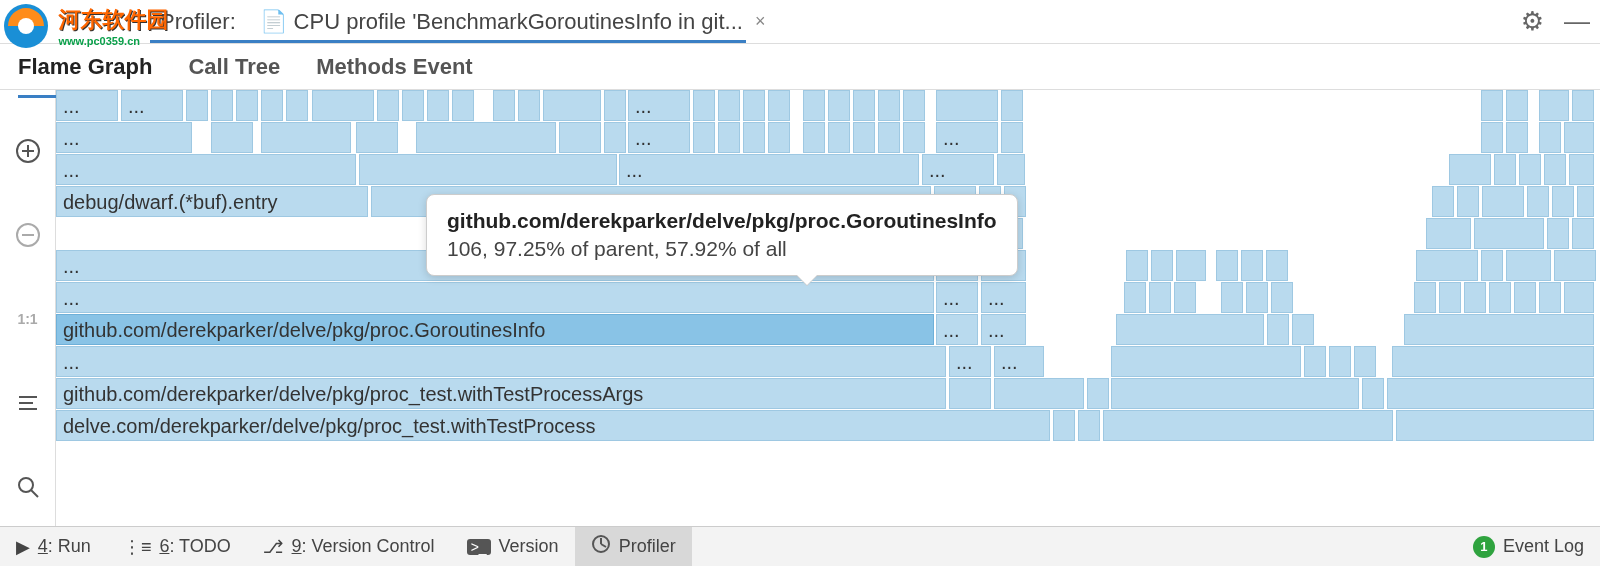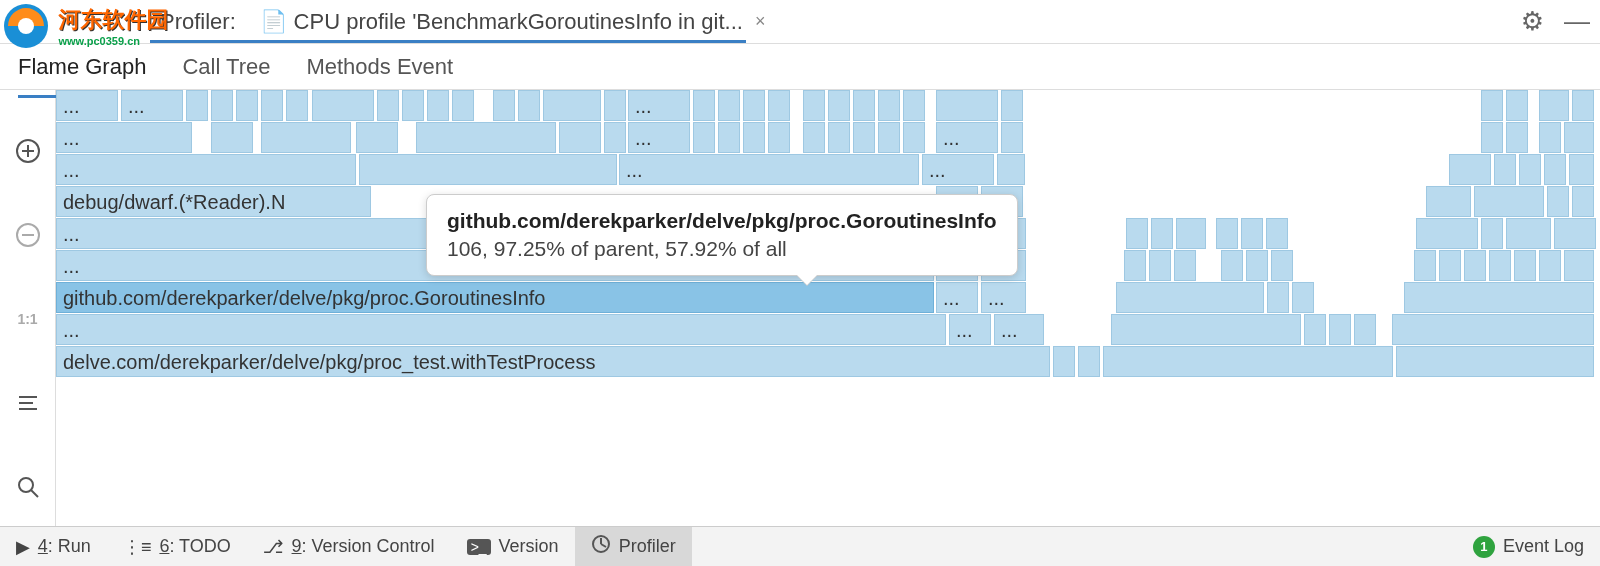--- a/index.html
+++ b/index.html
@@ -11,21 +11,21 @@
 .watermark .wm-cn { font-size: 22px; font-weight: bold; color: #ff6600; text-shadow: 1px 1px 0 #333; }
 .watermark .wm-url { font-size: 11px; color: #0aa04a; font-weight: bold; }
 
 .title-bar { height: 44px; display: flex; align-items: center; padding: 0 10px; border-bottom: 1px solid #ddd; background:#fff; position: relative; }
 .title-text { font-size: 22px; color: #444; margin-left: 150px; }
 .title-icons { margin-left: auto; display: flex; gap: 20px; align-items: center; }
 .title-bar .close-x { margin-left: 12px; color: #888; font-size: 18px; }
 .tab-underline { position:absolute; left:150px; bottom:0; height:3px; width:596px; background:#3a7fc4; }
 
 .tabs { height: 46px; display: flex; align-items: center; padding: 0 18px; gap: 36px; font-size: 22px; color: #555; border-bottom: 1px solid #ddd;}
-.tabs .tab { cursor: pointer; padding: 8px 0; }
+.tabs .tab { cursor: pointer; padding: 8px 0; font-weight: bold; }
 .tabs .tab.active { position: relative; color: #222;}
 .tabs .tab.active::after { content:""; position:absolute; left:0; right:0; bottom:-10px; height:3px; background:#3a7fc4;}
 
 .main { display: flex; height: calc(566px - 44px - 46px - 40px); }
 .sidebar { width: 56px; border-right: 1px solid #ddd; display: flex; flex-direction: column; align-items: center; padding-top: 10px; gap: 18px; }
 .sidebar .sb-btn { width: 30px; height: 30px; color:#555; font-size:22px; display:flex; align-items:center; justify-content:center; cursor:pointer;margin-top:36px; }
 .sidebar .sb-btn.small { font-size: 14px; font-weight:bold;}
 
 .flame { flex: 1; position: relative; overflow:hidden; background:#fff;}
 .row { height: 32px; border-bottom: 1px solid #fff; position:relative;}
@@ -182,21 +182,33 @@
         <div class="blk" style="left: 563px; width: 300px;">...</div>
         <div class="blk" style="left: 866px; width: 72px;">...</div>
         <div class="blk tiny" style="left: 941px; width: 28px;"></div>
         <div class="blk" style="left: 1393px; width: 42px;"></div>
         <div class="blk tiny" style="left: 1438px; width: 22px;"></div>
         <div class="blk tiny" style="left: 1463px; width: 22px;"></div>
         <div class="blk tiny" style="left: 1488px; width: 22px;"></div>
         <div class="blk tiny" style="left: 1513px; width: 25px;"></div>
       </div>
       <div class="row">
-        <div class="blk" style="left: 0px; width: 315px;">debug/dwarf.(*Reader).N</div>
+        <div class="blk" style="left: 0px; width: 312px;">debug/dwarf.(*buf).entry</div>
+        <div class="blk" style="left: 315px; width: 560px;"></div>
+        <div class="blk" style="left: 878px; width: 42px;"></div>
+        <div class="blk tiny" style="left: 923px; width: 22px;"></div>
+        <div class="blk tiny" style="left: 948px; width: 22px;"></div>
+        <div class="blk tiny" style="left: 1376px; width: 22px;"></div>
+        <div class="blk tiny" style="left: 1401px; width: 22px;"></div>
+        <div class="blk" style="left: 1426px; width: 42px;"></div>
+        <div class="blk tiny" style="left: 1471px; width: 22px;"></div>
+        <div class="blk tiny" style="left: 1496px; width: 22px;"></div>
+        <div class="blk tiny" style="left: 1521px; width: 17px;"></div>
+      </div>
+      <div class="row">
         <div class="blk" style="left: 880px; width: 42px;"></div>
         <div class="blk" style="left: 925px; width: 42px;"></div>
         <div class="blk" style="left: 1370px; width: 45px;"></div>
         <div class="blk" style="left: 1418px; width: 70px;"></div>
         <div class="blk tiny" style="left: 1491px; width: 22px;"></div>
         <div class="blk tiny" style="left: 1516px; width: 22px;"></div>
       </div>
       <div class="row">
         <div class="blk" style="left: 0px; width: 878px;">...</div>
         <div class="blk" style="left: 880px; width: 42px;">...</div>
@@ -243,20 +255,29 @@
         <div class="blk" style="left: 0px; width: 890px;">...</div>
         <div class="blk" style="left: 893px; width: 42px;">...</div>
         <div class="blk" style="left: 938px; width: 50px;">...</div>
         <div class="blk" style="left: 1055px; width: 190px;"></div>
         <div class="blk tiny" style="left: 1248px; width: 22px;"></div>
         <div class="blk tiny" style="left: 1273px; width: 22px;"></div>
         <div class="blk tiny" style="left: 1298px; width: 22px;"></div>
         <div class="blk" style="left: 1336px; width: 202px;"></div>
       </div>
       <div class="row">
+        <div class="blk" style="left: 0px; width: 890px;">github.com/derekparker/delve/pkg/proc_test.withTestProcessArgs</div>
+        <div class="blk" style="left: 893px; width: 42px;"></div>
+        <div class="blk" style="left: 938px; width: 90px;"></div>
+        <div class="blk tiny" style="left: 1031px; width: 22px;"></div>
+        <div class="blk" style="left: 1055px; width: 248px;"></div>
+        <div class="blk tiny" style="left: 1306px; width: 22px;"></div>
+        <div class="blk" style="left: 1331px; width: 207px;"></div>
+      </div>
+      <div class="row">
         <div class="blk" style="left: 0px; width: 994px;">delve.com/derekparker/delve/pkg/proc_test.withTestProcess</div>
         <div class="blk tiny" style="left: 997px; width: 22px;"></div>
         <div class="blk tiny" style="left: 1022px; width: 22px;"></div>
         <div class="blk" style="left: 1047px; width: 290px;"></div>
         <div class="blk" style="left: 1340px; width: 198px;"></div>
       </div>
       <div class="tooltip">
       <div class="tt-title">github.com/derekparker/delve/pkg/proc.GoroutinesInfo</div>
       <div class="tt-sub">106, 97.25% of parent, 57.92% of all</div>
     </div>

